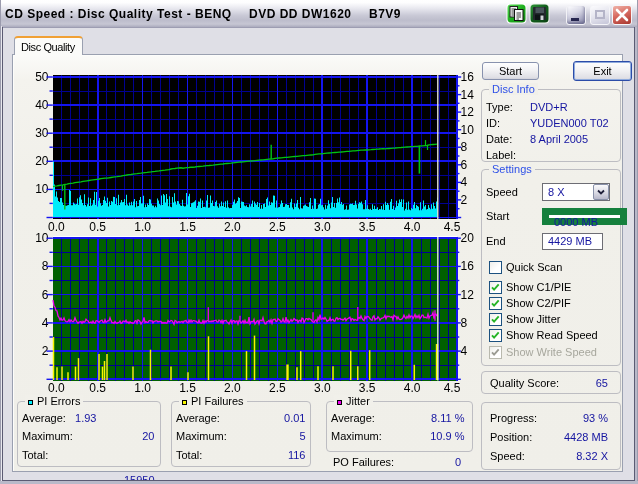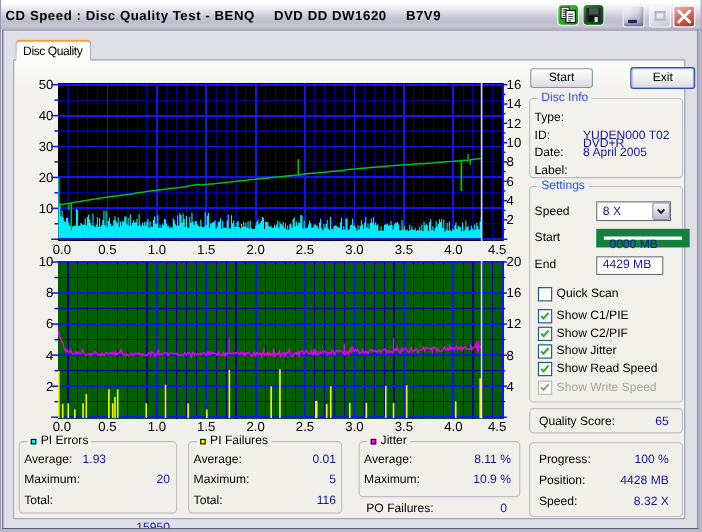--- a/index.html
+++ b/index.html
@@ -360,21 +360,21 @@
 <div style="position:absolute;left:326px;top:429.5px;width:138.5px;text-align:right;font-family:'Liberation Sans',sans-serif;font-size:11px;color:#1414a0;white-space:nowrap;">10.9 %</div>
 <div style="position:absolute;left:333px;top:456px;font-family:'Liberation Sans',sans-serif;font-size:11px;color:#000;white-space:nowrap;">PO Failures:</div>
 <div style="position:absolute;left:380px;top:456px;width:81px;text-align:right;font-family:'Liberation Sans',sans-serif;font-size:11px;color:#1414a0;white-space:nowrap;">0</div>
 
 <div style="position:absolute;left:482px;top:62px;width:57px;height:18px;border:1px solid #8892ae;border-radius:3px;background:linear-gradient(#fefefe,#f2f2f4 45%,#dfdfe5 90%,#d2d2da);font-family:'Liberation Sans',sans-serif;font-size:11px;color:#000;white-space:nowrap;text-align:center;line-height:16px;">Start</div>
 <div style="position:absolute;left:561px;top:61px;width:59px;height:20px;border:1px solid #2c4ca8;border-radius:3px;background:linear-gradient(#fefefe,#f2f2f4 45%,#dfdfe5 90%,#d2d2da);box-shadow:inset 0 0 0 1px #8fabdd;font-family:'Liberation Sans',sans-serif;font-size:11px;color:#000;white-space:nowrap;text-align:center;line-height:18px;margin-left:12px;">Exit</div>
 
 <div style="position:absolute;left:481px;top:89px;width:140px;height:73px;border:1px solid #bdbdc2;border-radius:4px;"></div>
 <div style="position:absolute;left:489px;top:83px;background:#f1f0ea;padding:0 3px;font-family:'Liberation Sans',sans-serif;font-size:11px;color:#2e50e8;white-space:nowrap;">Disc Info</div>
 <div style="position:absolute;left:486px;top:101px;font-family:'Liberation Sans',sans-serif;font-size:11px;color:#000;white-space:nowrap;">Type:</div>
-<div style="position:absolute;left:530px;top:101px;font-family:'Liberation Sans',sans-serif;font-size:11px;color:#1414a0;white-space:nowrap;margin-top:24px;">DVD+R</div>
+<div style="position:absolute;left:530px;top:101px;font-family:'Liberation Sans',sans-serif;font-size:11px;color:#1414a0;white-space:nowrap;">DVD+R</div>
 <div style="position:absolute;left:486px;top:117px;font-family:'Liberation Sans',sans-serif;font-size:11px;color:#000;white-space:nowrap;">ID:</div>
 <div style="position:absolute;left:530px;top:117px;font-family:'Liberation Sans',sans-serif;font-size:11px;color:#1414a0;white-space:nowrap;">YUDEN000 T02</div>
 <div style="position:absolute;left:486px;top:133px;font-family:'Liberation Sans',sans-serif;font-size:11px;color:#000;white-space:nowrap;">Date:</div>
 <div style="position:absolute;left:530px;top:133px;font-family:'Liberation Sans',sans-serif;font-size:11px;color:#1414a0;white-space:nowrap;">8 April 2005</div>
 <div style="position:absolute;left:486px;top:149px;font-family:'Liberation Sans',sans-serif;font-size:11px;color:#000;white-space:nowrap;">Label:</div>
 
 <div style="position:absolute;left:481px;top:169px;width:140px;height:197px;border:1px solid #bdbdc2;border-radius:4px;"></div>
 <div style="position:absolute;left:489px;top:163px;background:#f1f0ea;padding:0 3px;font-family:'Liberation Sans',sans-serif;font-size:11px;color:#2e50e8;white-space:nowrap;">Settings</div>
 <div style="position:absolute;left:486px;top:186px;font-family:'Liberation Sans',sans-serif;font-size:11px;color:#000;white-space:nowrap;">Speed</div>
 
@@ -415,21 +415,21 @@
     <path d="M3 6.3 L5.1 8.6 L9.7 3.4" fill="none" stroke="#9b9b93" stroke-width="1.9"></path>
   </svg>
 <div style="position:absolute;left:506px;top:346px;font-family:'Liberation Sans',sans-serif;font-size:11px;color:#a7a79d;white-space:nowrap;">Show Write Speed</div>
 
 <div style="position:absolute;left:481px;top:371px;width:140px;height:23px;border:1px solid #bdbdc2;border-radius:4px;"></div>
 <div style="position:absolute;left:490px;top:377px;font-family:'Liberation Sans',sans-serif;font-size:11px;color:#000;white-space:nowrap;">Quality Score:</div>
 <div style="position:absolute;left:520px;top:377px;width:88px;text-align:right;font-family:'Liberation Sans',sans-serif;font-size:11px;color:#1414a0;white-space:nowrap;">65</div>
 
 <div style="position:absolute;left:481px;top:402px;width:140px;height:68px;border:1px solid #bdbdc2;border-radius:4px;"></div>
 <div style="position:absolute;left:490px;top:412px;font-family:'Liberation Sans',sans-serif;font-size:11px;color:#000;white-space:nowrap;">Progress:</div>
-<div style="position:absolute;left:520px;top:412px;width:88px;text-align:right;font-family:'Liberation Sans',sans-serif;font-size:11px;color:#1414a0;white-space:nowrap;">100 %</div>
+<div style="position:absolute;left:520px;top:412px;width:88px;text-align:right;font-family:'Liberation Sans',sans-serif;font-size:11px;color:#1414a0;white-space:nowrap;">93 %</div>
 <div style="position:absolute;left:490px;top:431px;font-family:'Liberation Sans',sans-serif;font-size:11px;color:#000;white-space:nowrap;">Position:</div>
 <div style="position:absolute;left:520px;top:431px;width:88px;text-align:right;font-family:'Liberation Sans',sans-serif;font-size:11px;color:#1414a0;white-space:nowrap;">4428 MB</div>
 <div style="position:absolute;left:490px;top:450px;font-family:'Liberation Sans',sans-serif;font-size:11px;color:#000;white-space:nowrap;">Speed:</div>
 <div style="position:absolute;left:520px;top:450px;width:88px;text-align:right;font-family:'Liberation Sans',sans-serif;font-size:11px;color:#1414a0;white-space:nowrap;">8.32 X</div>
 
 <div style="position:absolute;left:0;top:0;width:1px;height:484px;background:#9b9bad;"></div>
 <div style="position:absolute;left:1px;top:26px;width:1px;height:458px;background:#e8e8ee;"></div>
 <div style="position:absolute;left:2px;top:27px;width:1px;height:457px;background:#5b5b73;"></div>
 <div style="position:absolute;left:634px;top:27px;width:1px;height:457px;background:#5b5b73;"></div>
 <div style="position:absolute;left:635px;top:27px;width:2px;height:457px;background:#b9b9c9;"></div>

